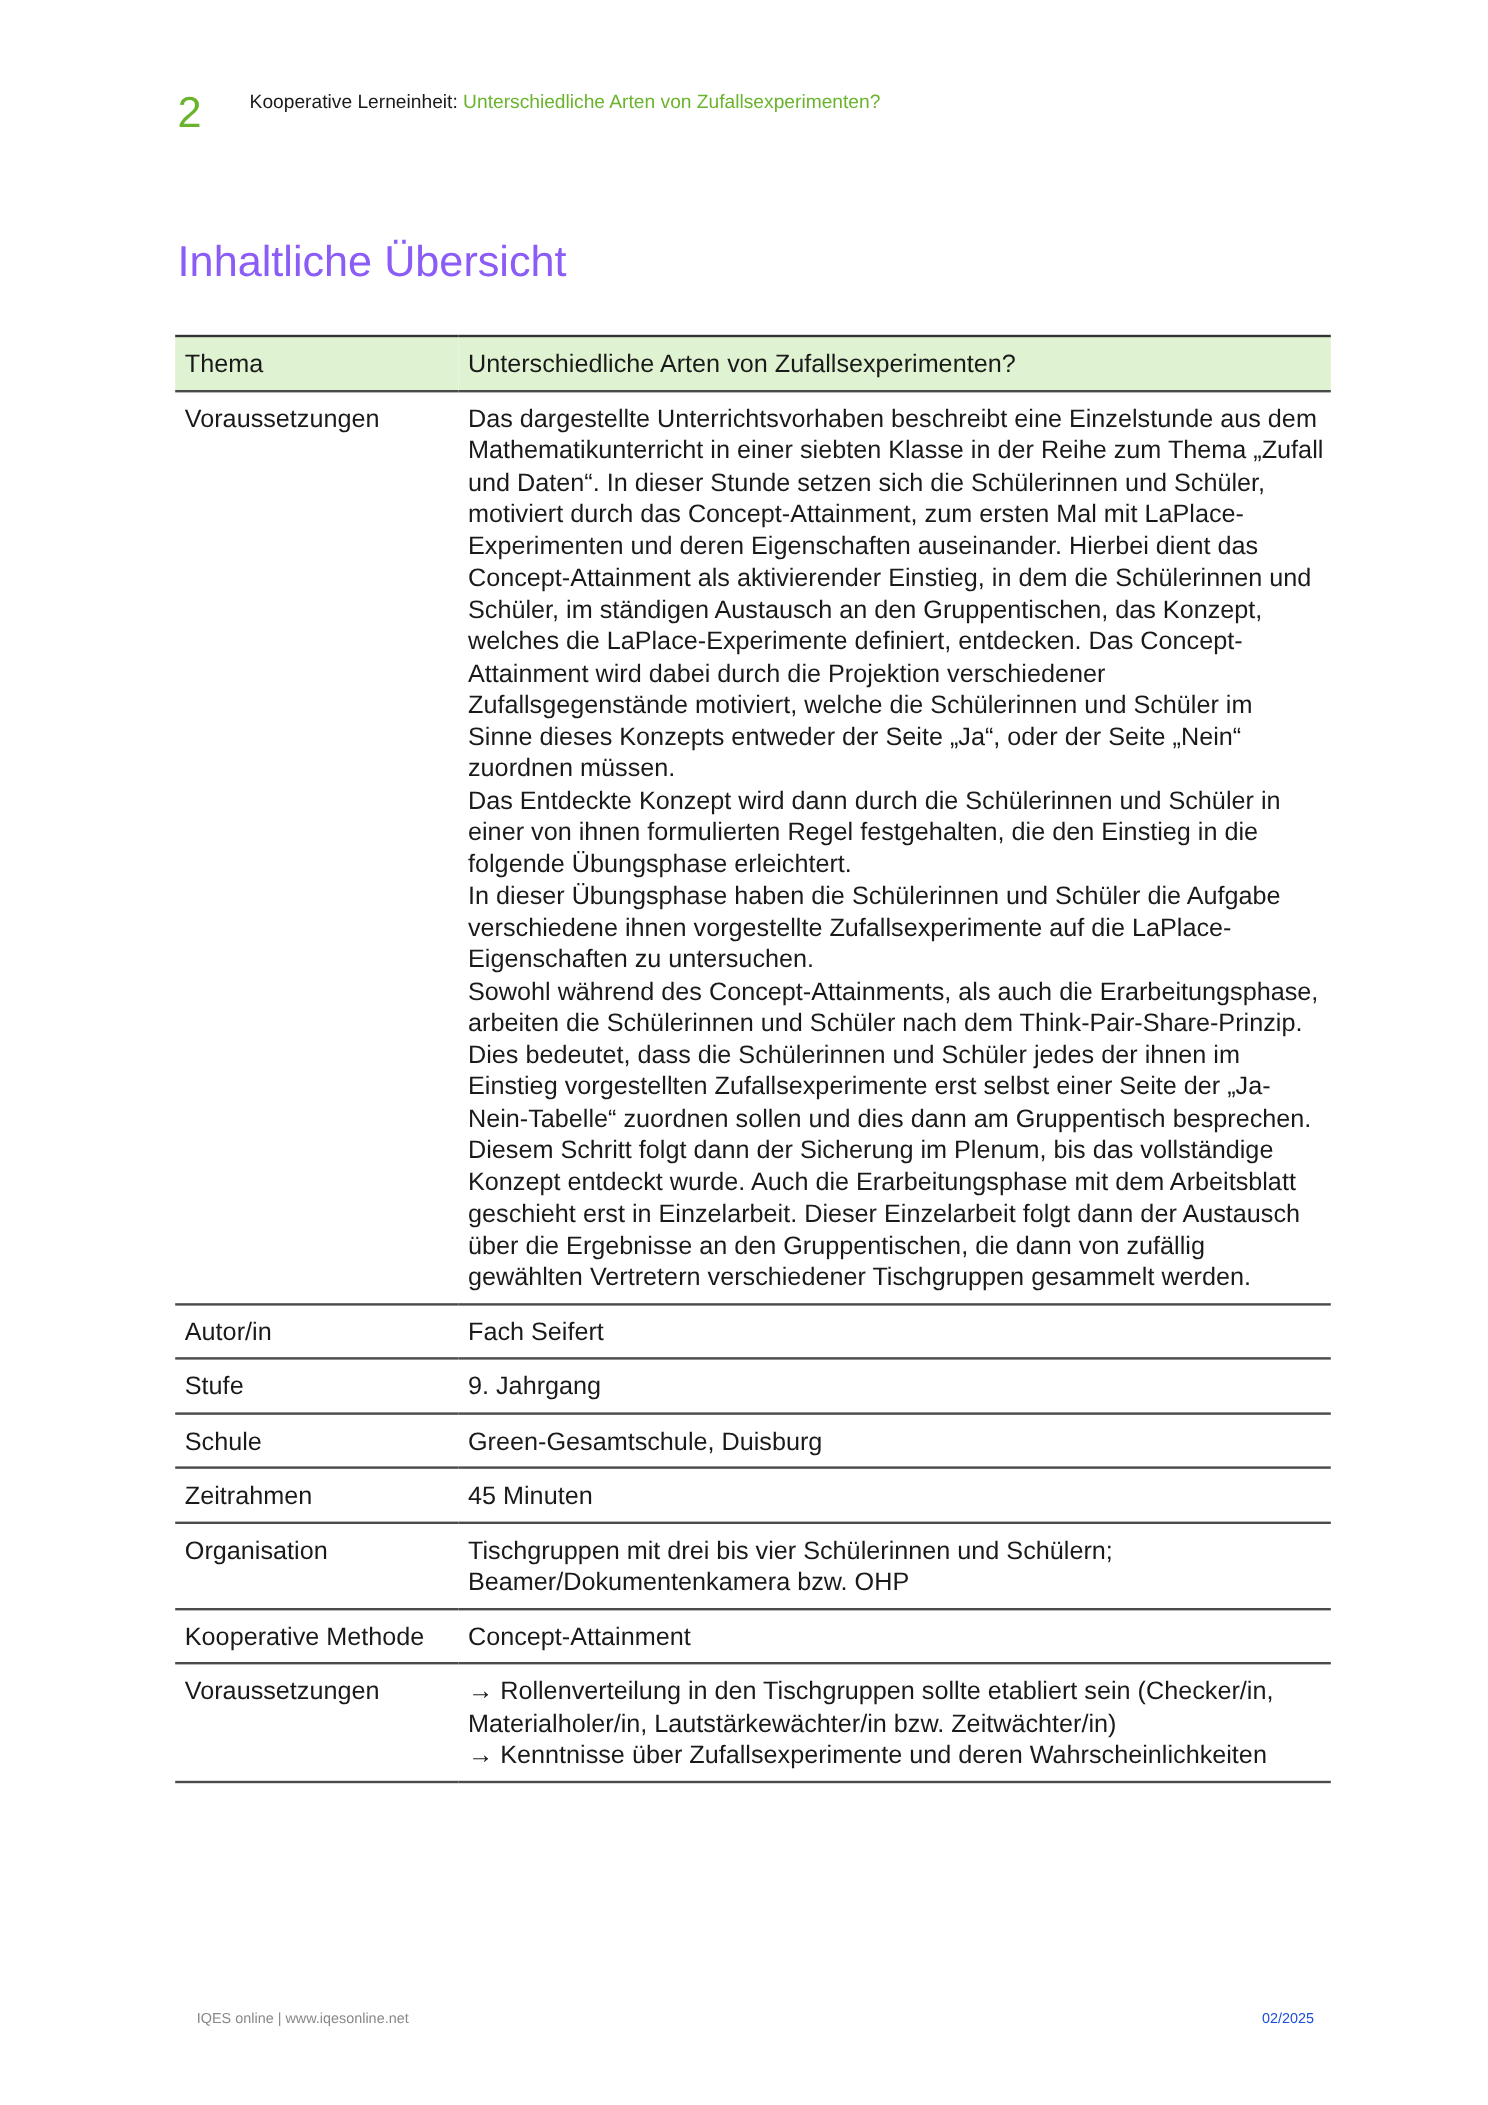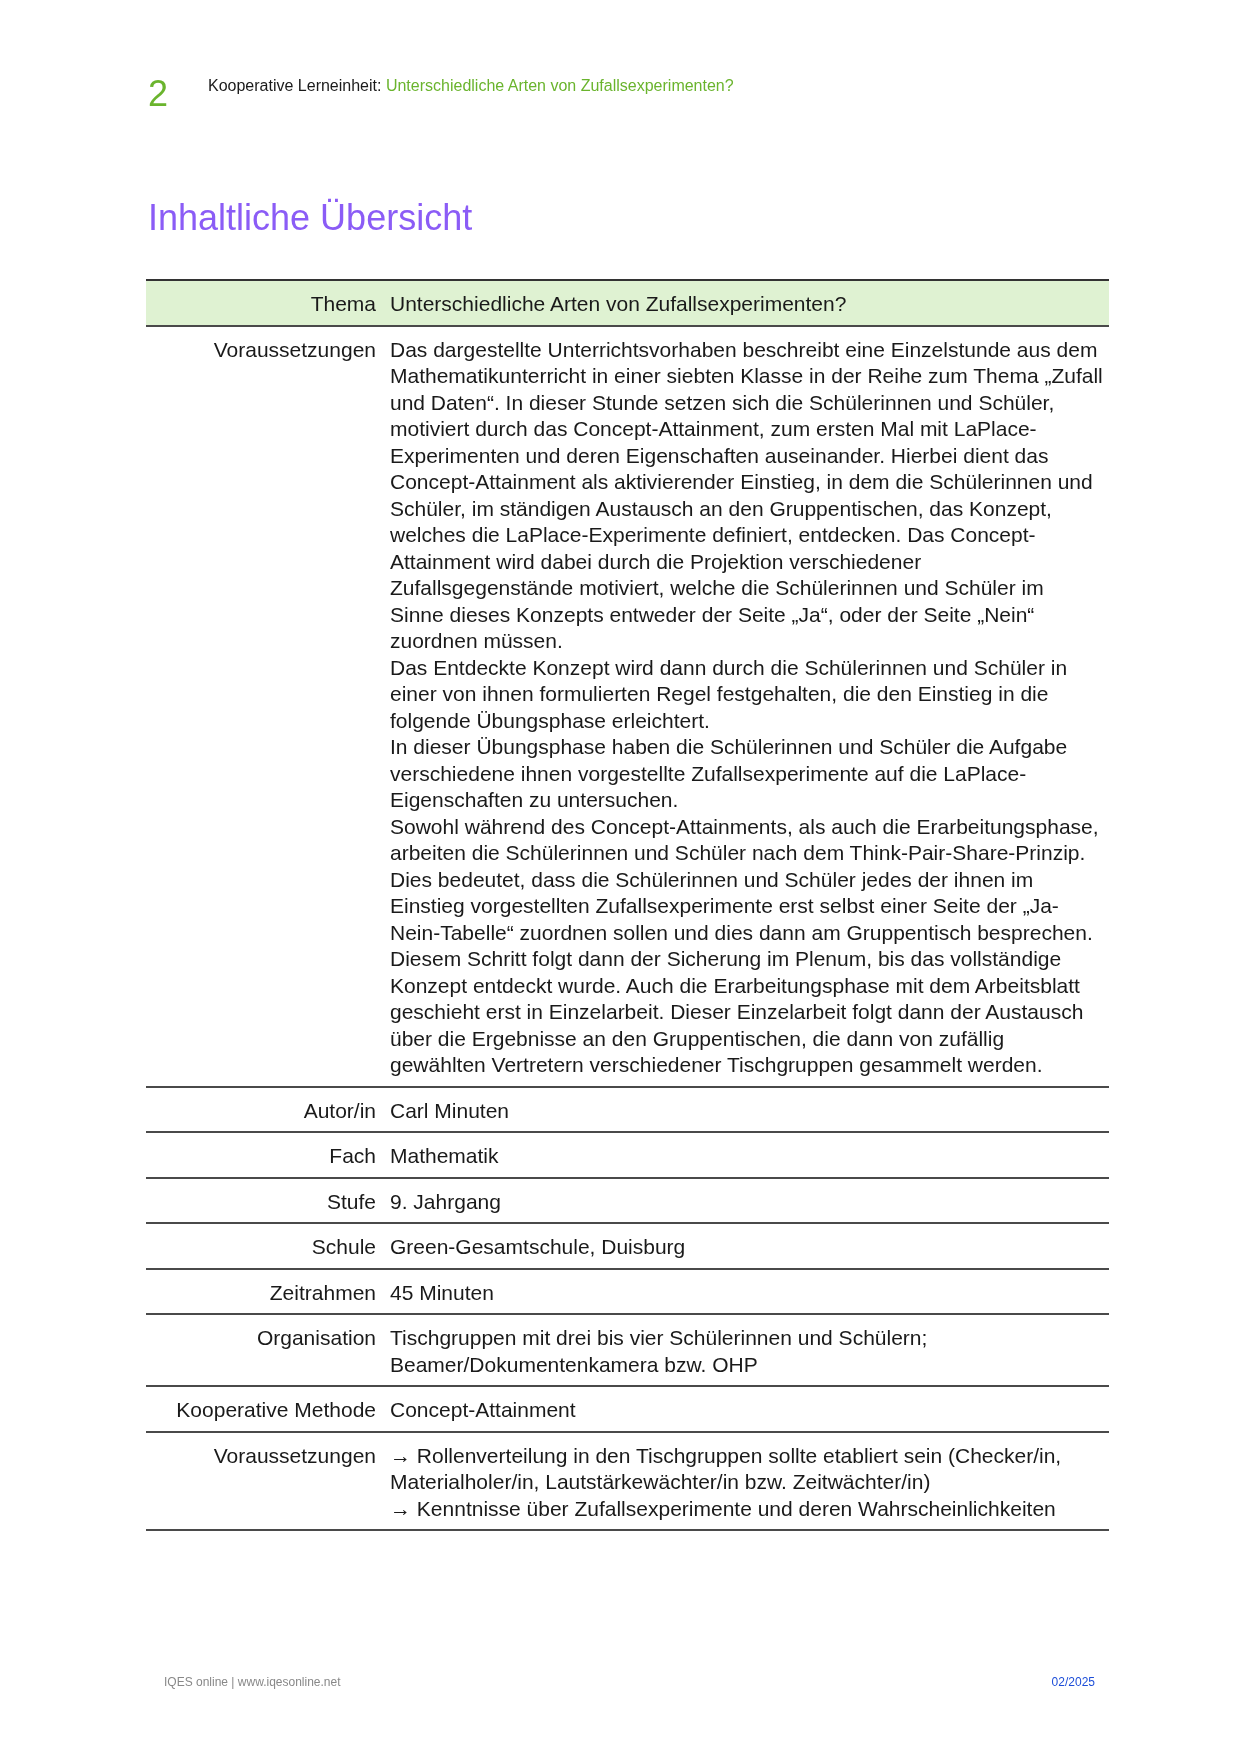--- a/index.html
+++ b/index.html
@@ -7,21 +7,21 @@
   .header { position: absolute; top: 74px; left: 148px; right: 100px; height: 40px; }
   .page-num { position: absolute; left: 0; top: 0; font-size: 36px; color: #6ab42d; line-height: 40px; }
   .header-text { position: absolute; left: 60px; top: 0; font-size: 16px; line-height: 24px; white-space: nowrap; }
   .header-prefix { color: #1a1a1a; }
   .header-topic { color: #6ab42d; }
   .title { position: absolute; top: 196px; left: 148px; font-size: 36px; color: #8b5cf6; line-height: 44px; margin: 0; font-weight: normal; }
   table.overview { position: absolute; top: 279px; left: 146px; width: 963px; border-collapse: collapse; font-size: 21px; line-height: 26.5px; }
   table.overview td { vertical-align: top; padding: 10px 6px 7px 8px; border-bottom: 2px solid #4a4a4a; }
   table.overview tr:first-child td { border-top: 2px solid #333333; }
   table.overview tr.highlight td { background: #dff2d2; }
-  td.label { width: 222px; white-space: nowrap; text-align: right; }
+  td.label { width: 222px; white-space: nowrap; }
   td.value { padding-left: 4px; }
   .para { display: block; }
   .footer-left { position: absolute; top: 1675px; left: 164px; font-size: 12px; color: #888888; }
   .footer-right { position: absolute; top: 1675px; right: 145px; font-size: 12px; color: #1d4ed8; }
 </style>
 </head>
 <body>
 
 <div class="header">
   <span class="page-num">2</span>
@@ -45,27 +45,21 @@
       <td class="value">
         <span class="para">Das dargestellte Unterrichtsvorhaben beschreibt eine Einzelstunde aus dem Mathematikunterricht in einer siebten Klasse in der Reihe zum Thema „Zufall und Daten“. In dieser Stunde setzen sich die Schülerinnen und Schüler, motiviert durch das Concept-Attainment, zum ersten Mal mit LaPlace-Experimenten und deren Eigenschaften auseinander. Hierbei dient das Concept-Attainment als aktivierender Einstieg, in dem die Schülerinnen und Schüler, im ständigen Austausch an den Gruppentischen, das Konzept, welches die LaPlace-Experimente definiert, entdecken. Das Concept-Attainment wird dabei durch die Projektion verschiedener Zufallsgegenstände motiviert, welche die Schülerinnen und Schüler im Sinne dieses Konzepts entweder der Seite „Ja“, oder der Seite „Nein“ zuordnen müssen.</span>
         <span class="para">Das Entdeckte Konzept wird dann durch die Schülerinnen und Schüler in einer von ihnen formulierten Regel festgehalten, die den Einstieg in die folgende Übungsphase erleichtert.</span>
         <span class="para">In dieser Übungsphase haben die Schülerinnen und Schüler die Aufgabe verschiedene ihnen vorgestellte Zufallsexperimente auf die LaPlace-Eigenschaften zu untersuchen.</span>
         <span class="para">Sowohl während des Concept-Attainments, als auch die Erarbeitungsphase, arbeiten die Schülerinnen und Schüler nach dem Think-Pair-Share-Prinzip. Dies bedeutet, dass die Schülerinnen und Schüler jedes der ihnen im Einstieg vorgestellten Zufallsexperimente erst selbst einer Seite der „Ja-Nein-Tabelle“ zuordnen sollen und dies dann am Gruppentisch besprechen. Diesem Schritt folgt dann der Sicherung im Plenum, bis das vollständige Konzept entdeckt wurde. Auch die Erarbeitungsphase mit dem Arbeitsblatt geschieht erst in Einzelarbeit. Dieser Einzelarbeit folgt dann der Austausch über die Ergebnisse an den Gruppentischen, die dann von zufällig gewählten Vertretern verschiedener Tischgruppen gesammelt werden.</span>
       </td>
     </tr>
     <tr>
       <td class="label">Autor/in</td>
       <td class="value">
-          <span class="para">Carl Minuten</span>
-        </td>
-    </tr>
-    <tr>
-      <td class="label">Fach</td>
-      <td class="value">
-          <span class="para">Mathematik</span>
+          <span class="para">Fach Seifert</span>
         </td>
     </tr>
     <tr>
       <td class="label">Stufe</td>
       <td class="value">
           <span class="para">9. Jahrgang</span>
         </td>
     </tr>
     <tr>
       <td class="label">Schule</td>

